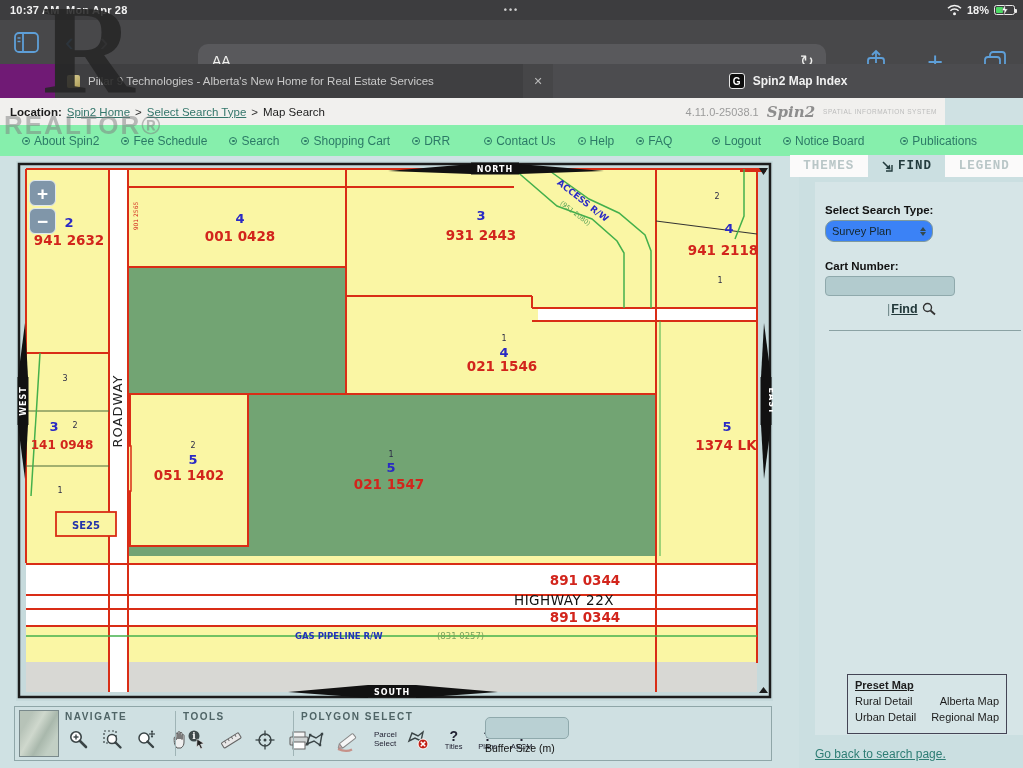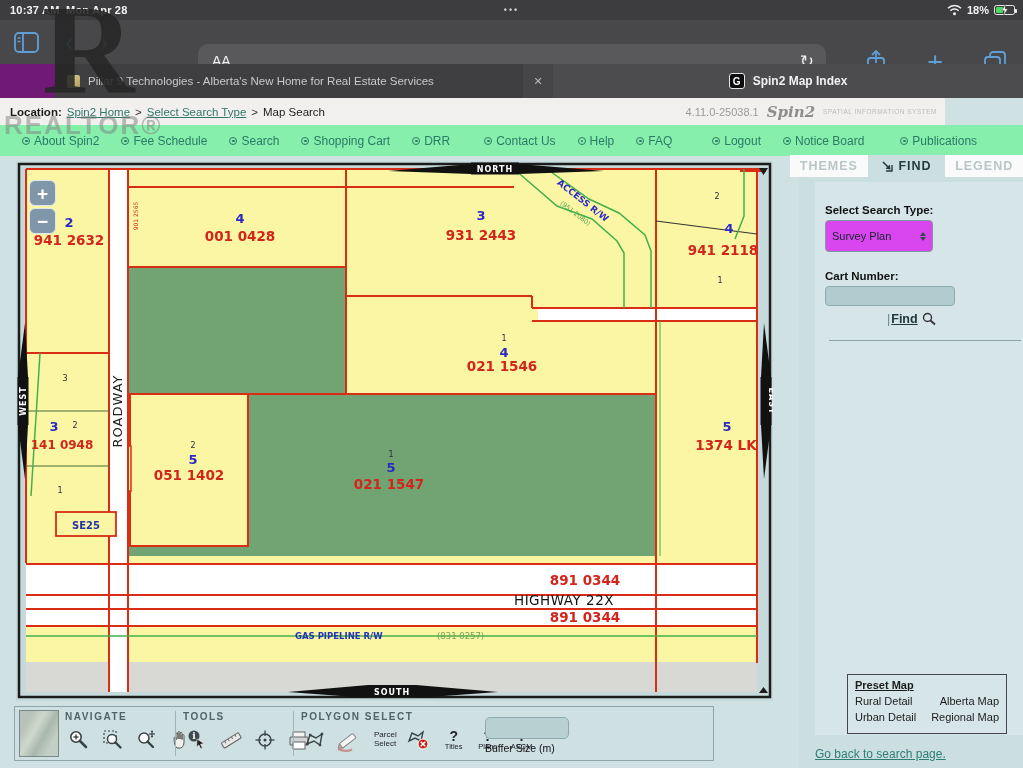--- a/index.html
+++ b/index.html
@@ -67,44 +67,44 @@
   .plan { fill:#d2251c; font-weight:bold; font-size:13.5px; text-anchor:middle; }
   .plan-sm { font-size:12px; }
   .note { fill:#2b2b46; font-size:8px; text-anchor:middle; }
   .compass-t { fill:#fff; font-size:8px; font-weight:bold; text-anchor:middle; letter-spacing:1px;}
   .zoombtn { position:absolute; left:13px; width:27px; height:26px; background:#8096a9; border:1px solid #dfe7ee;
     border-radius:6px; color:#fff; font-size:19px; font-weight:bold; display:flex; align-items:center;
     justify-content:center; line-height:1; }
   
   #sidebar { position:absolute; left:790px; top:155px; width:233px; height:613px; }
   .sb-tabs { display:flex; height:22px; background:#fbfafa; font-size:12.5px; font-weight:bold; letter-spacing:1px;}
-  .sb-tab { flex:1; display:flex; align-items:center; justify-content:center; color:#b9c6c7; gap:4px;}
+  .sb-tab { flex:1; display:flex; align-items:center; justify-content:center; color:#b9c6c7; gap:4px;font-family:Liberation Mono, monospace;}
   .sb-tab.active { background:#cbdfe1; color:#233c3e; }
   .sb-body { position:absolute; left:9px; top:22px; width:233px; height:591px; background:#cbdfe1; }
   .sb-inner { position:absolute; left:16px; top:5px; width:210px; height:553px; background:#d6e5e7; }
   .sb-label { font-weight:bold; font-size:11.5px; color:#111; }
-  .dropdown { margin-top:4px; width:108px; height:32px; background:#d946ef; border:1px solid #7f9a9d;
-    border-radius:4px; display:flex; align-items:center; font-size:11px; color:#15252a; padding:0 6px; }
+  .dropdown { margin-top:4px; width:108px; height:22px; background:#3b82f6; border:1px solid #7f9a9d;
+    border-radius:9px; display:flex; align-items:center; font-size:11px; color:#15252a; padding:0 6px; }
   .dropdown .caret { margin-left:auto; display:flex; flex-direction:column; gap:1px; }
   .caret i { width:0; height:0; border-left:3.5px solid transparent; border-right:3.5px solid transparent; display:block;}
   .caret .up { border-bottom:4px solid #33494c; }
   .caret .dn { border-top:4px solid #33494c; }
   .planinput { margin-top:4px; width:130px; height:20px; background:#b2cbce; border:1px solid #8fa9ac;
     border-radius:4px; font-size:12px; color:#123; padding:0 5px; }
   .findrow { margin:6px 0 0 62px; display:flex; align-items:center; font-size:12.5px; color:#21383a; }
   .findrow .pre { color:#6d8587; margin-right:1px; }
   .findrow .fl { font-weight:bold; text-decoration:underline; }
   .sb-hr { border:none; border-top:1px solid #8ba2a4; margin:14px 4px 0 4px; }
   .presetbox { position:absolute; left:32px; top:492px; width:160px; height:60px; border:1px solid #445;
     font-size:11px; color:#1c1c1c; padding:4px 7px; }
   .presetbox .pt { font-weight:bold; text-decoration:underline; }
   .presetrow { display:flex; justify-content:space-between; margin-top:4px; }
   .backlink { position:absolute; left:0px; top:565px; font-size:12px; color:#2e7d74; text-decoration:underline; }
   
-  #toolbar { position:absolute; left:14px; top:706px; width:700px; height:55px; background:#cfe0e2;
+  #toolbar { position:absolute; left:14px; top:706px; width:758px; height:55px; background:#cfe0e2;
     border:1px solid #8fa6a8; }
   .tb-thumb { position:absolute; left:4px; top:3px; width:40px; height:47px; border:1px solid #79898b;
     background:linear-gradient(120deg,#b7c3b8 20%,#cfd8cd 40%,#a9b8ac 60%,#c2cfc4 80%); }
   .tb-sec { position:absolute; top:4px; font-size:10px; font-weight:bold; color:#4f6466; letter-spacing:1.5px;}
   .tb-div { position:absolute; top:4px; bottom:4px; width:1px; background:#9fb4b6; }
   .tb-icons { position:absolute; top:20px; display:flex; align-items:center; gap:10px; }
   .tb-ic { width:24px; height:26px; display:flex; align-items:center; justify-content:center; }
   .pslabel { font-size:8px; color:#223; line-height:1.1; margin-left:1px;}
   .qitem { display:flex; flex-direction:column; align-items:center; width:26px; }
   .qitem .q { font-size:14px; font-weight:bold; color:#223; line-height:12px;}

